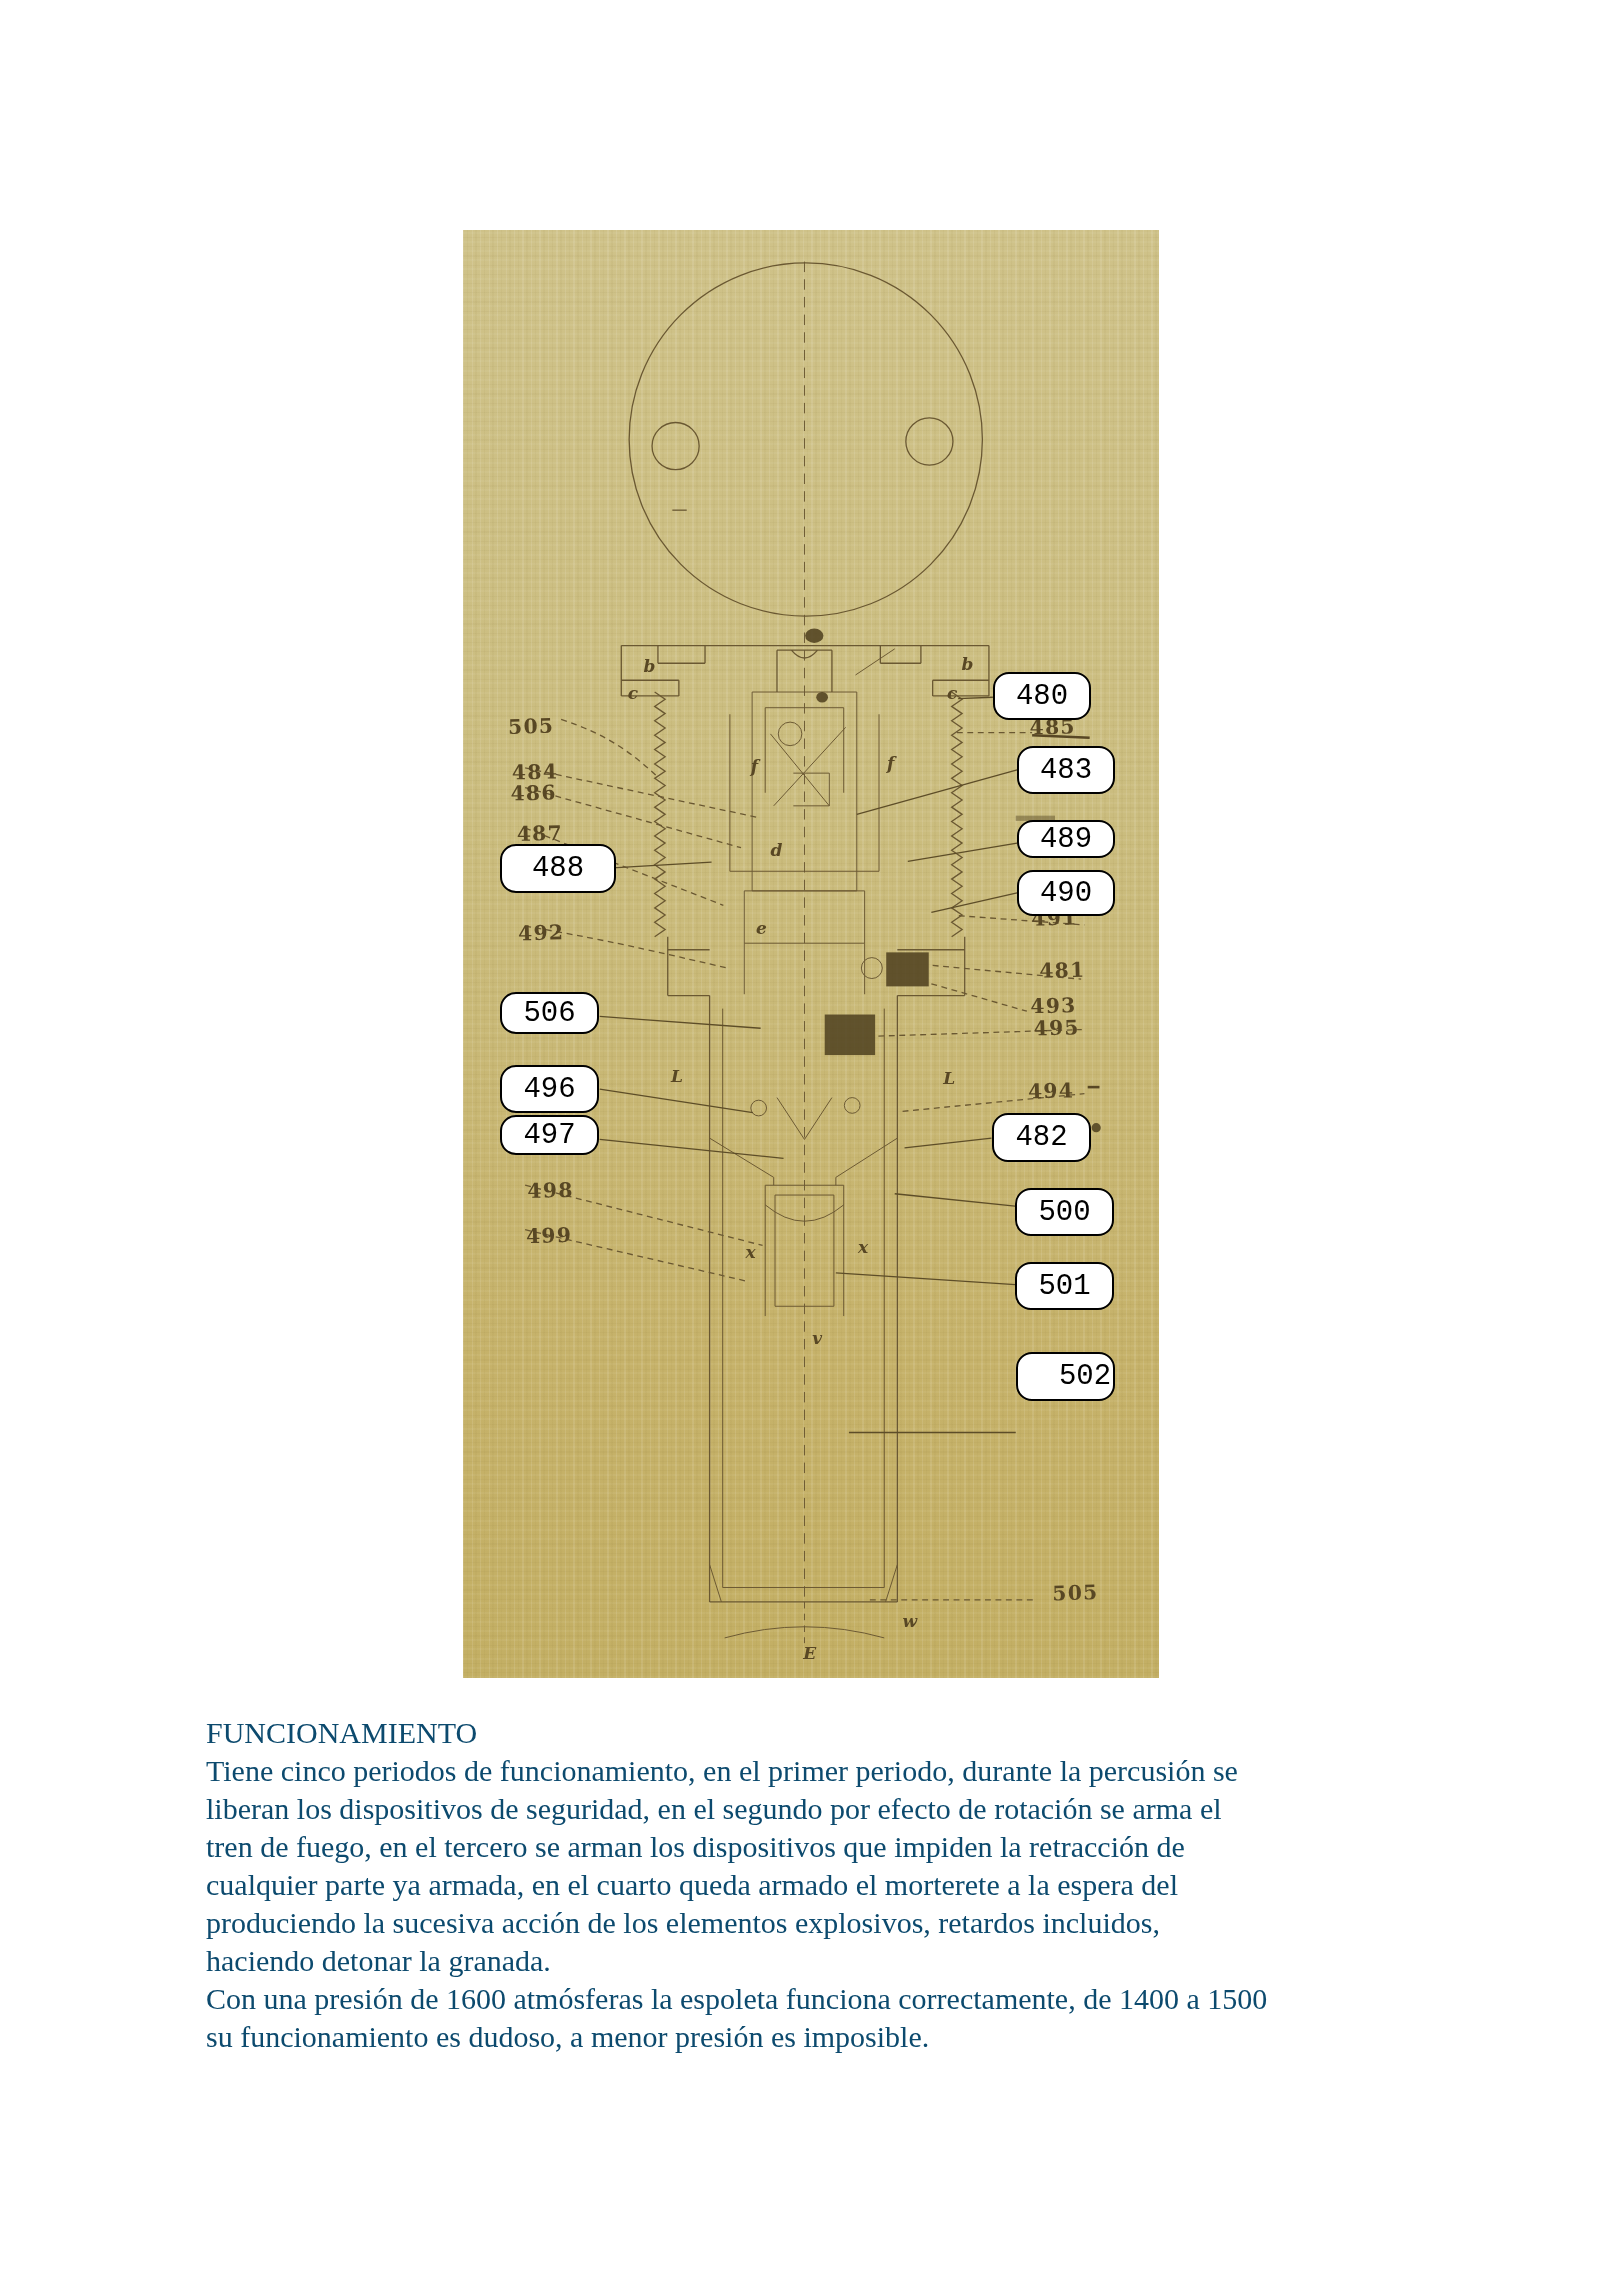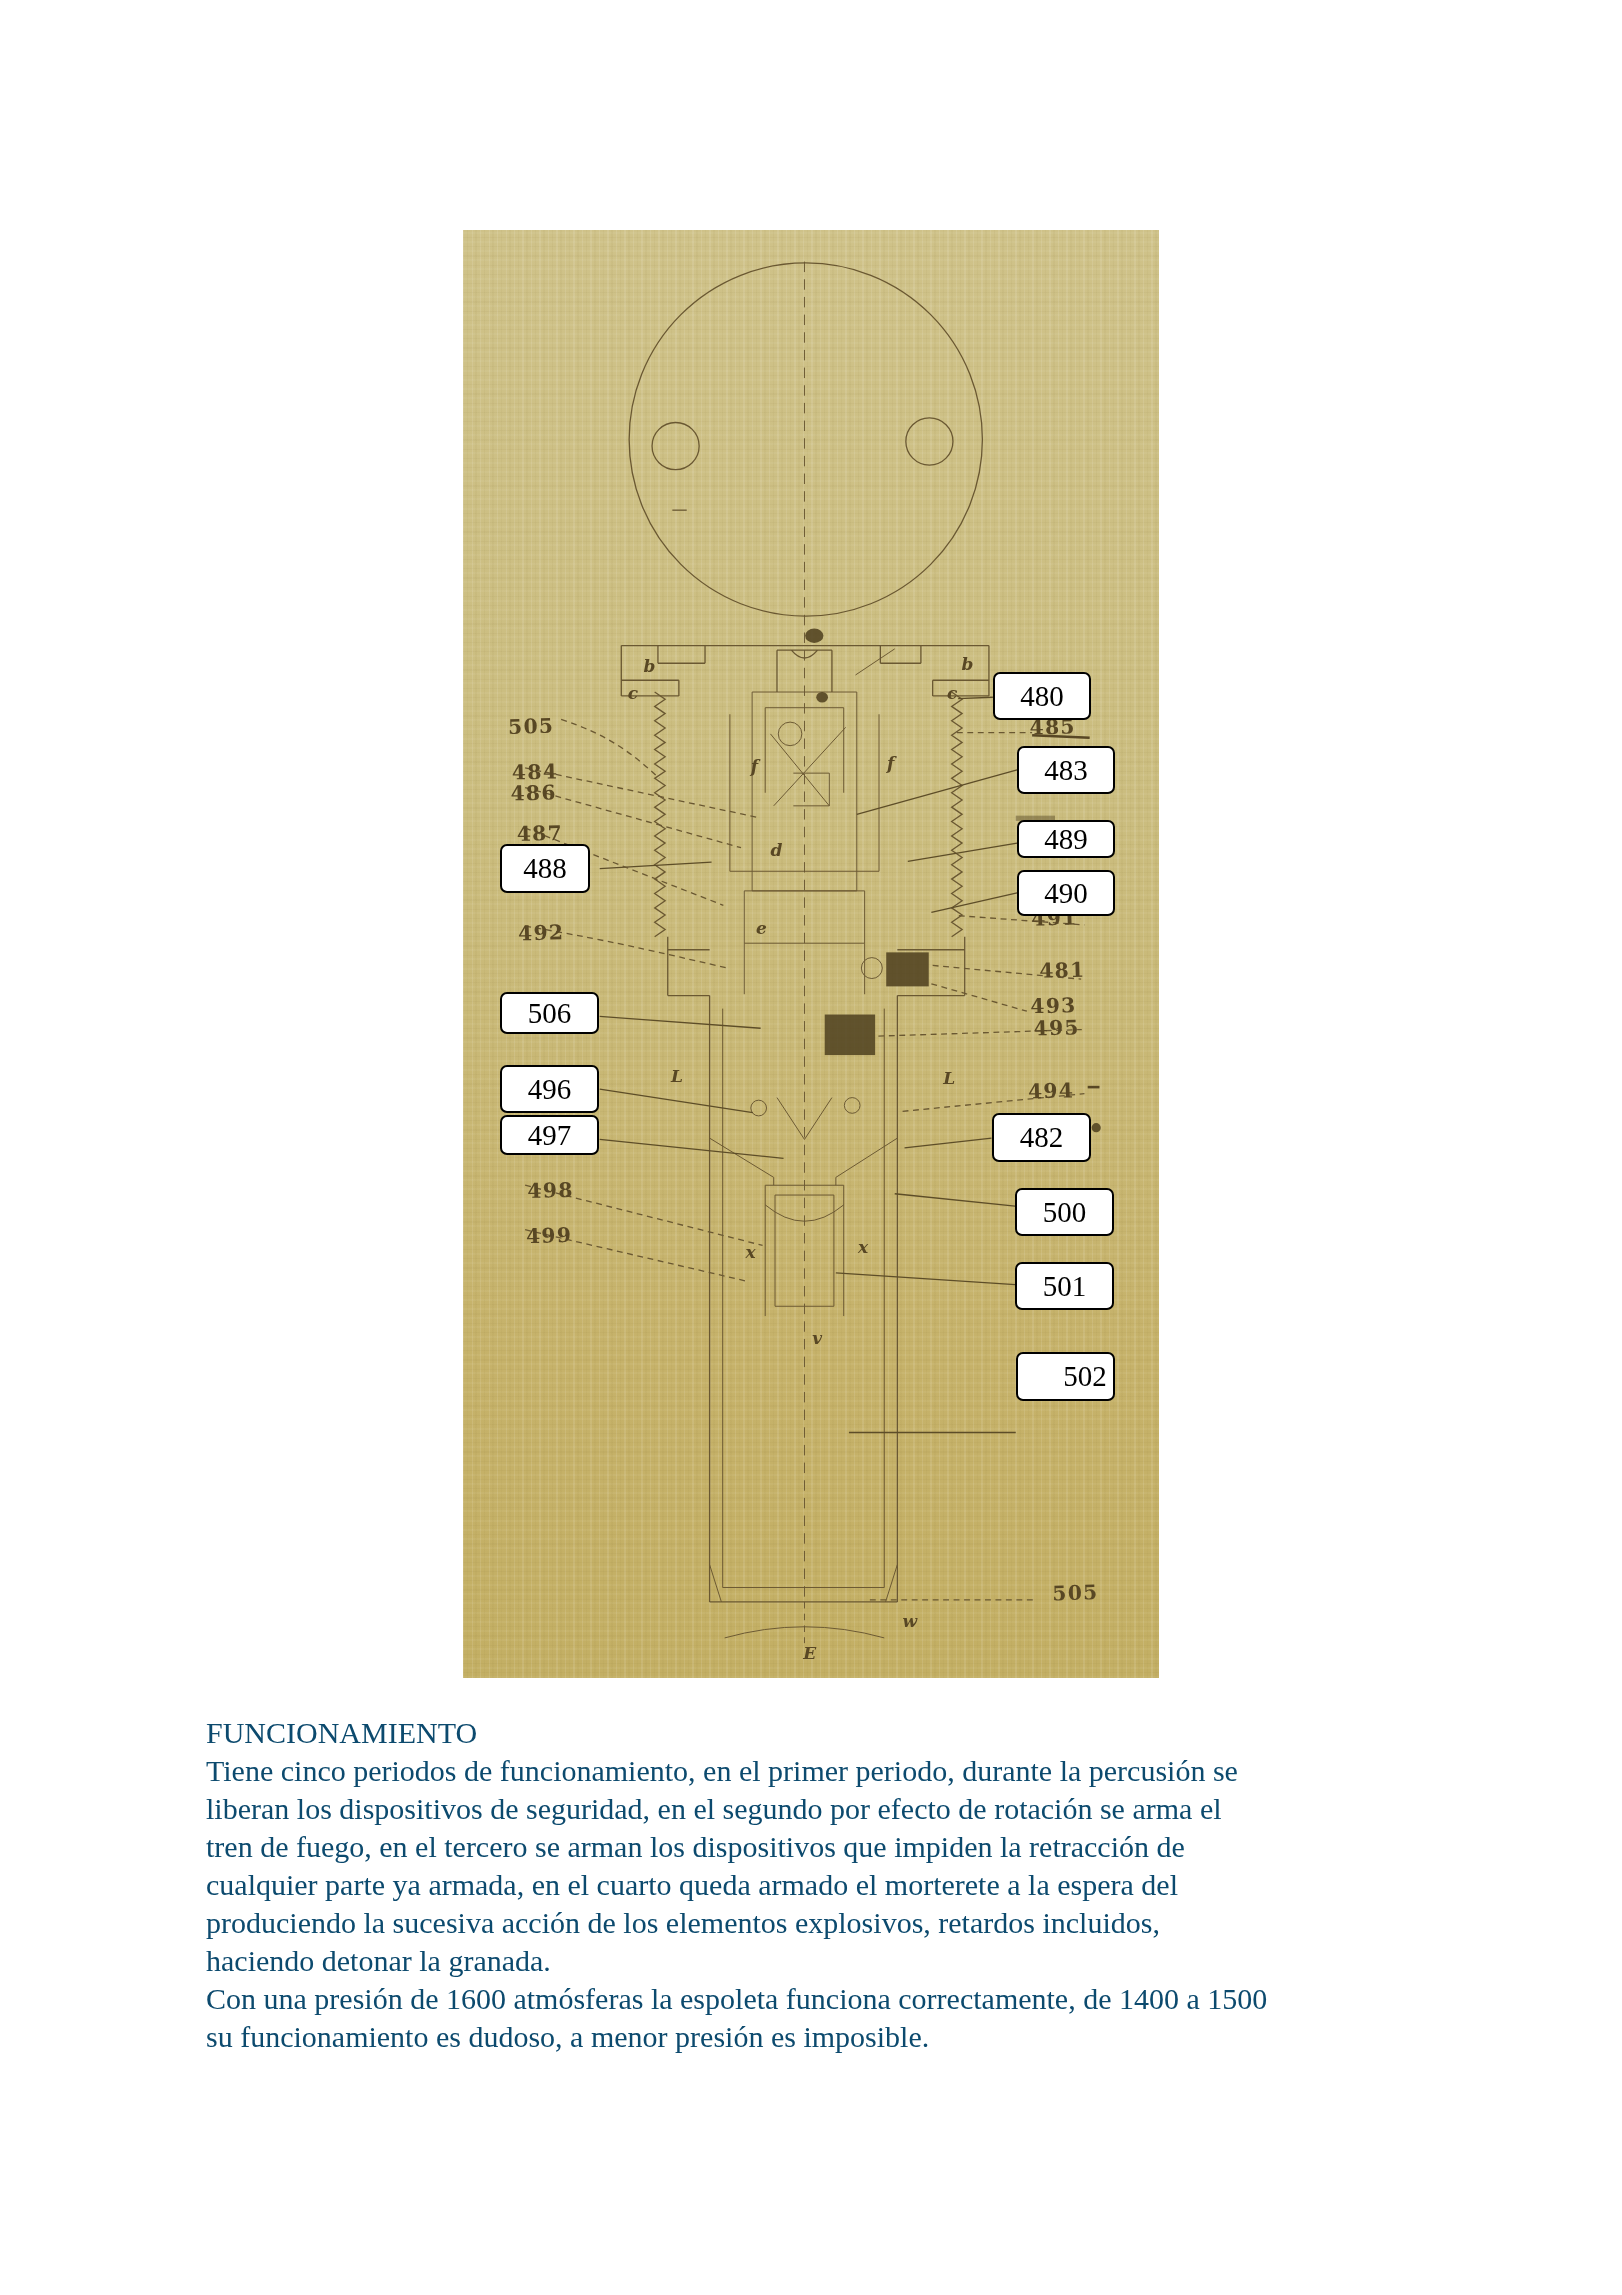--- a/index.html
+++ b/index.html
@@ -15,23 +15,23 @@
   }
   .scan .grain{
     position:absolute;inset:0;
     background-image:
       repeating-linear-gradient(90deg, rgba(255,255,255,0.10) 0 1.3px, rgba(0,0,0,0) 1.3px 3.9px, rgba(140,120,50,0.06) 3.9px 5.2px, rgba(0,0,0,0) 5.2px 8.5px),
       repeating-linear-gradient(0deg, rgba(255,255,240,0.05) 0 2px, rgba(0,0,0,0) 2px 4.6px, rgba(120,100,40,0.05) 4.6px 5.9px, rgba(0,0,0,0) 5.9px 9.2px);
   }
   .scan svg{position:absolute;left:0;top:0;}
   
   .callout{
-    position:absolute;background:#ffffff;border:2px solid #000000;border-radius:7px;
+    position:absolute;background:#ffffff;border:2px solid #000000;border-radius:16px;
     display:flex;align-items:center;justify-content:center;
-    font-family:Liberation Serif, serif;font-size:29px;color:#000000;
+    font-family:Liberation Mono, monospace;font-size:29px;color:#000000;
     box-sizing:border-box;
   }
   
   .textblock{
     position:absolute;left:206px;top:1714px;width:1296px;
     font-family:"Liberation Serif",serif;font-size:30px;color:#0c4a6e;
   }
   .textblock .tline{height:38px;line-height:38px;white-space:nowrap;}
 </style>
 </head>
@@ -150,21 +150,21 @@
       <text x="318" y="1302">L</text>
       <text x="734" y="1306">L</text>
       <text x="432" y="1572">x</text>
       <text x="604" y="1564">x</text>
       <text x="534" y="1702">v</text>
       <text x="672" y="2136">w</text>
       <text x="520" y="2184">E</text>
     </g>
   </svg>
 
-  <div class="callout" style="left:37px;top:614px;width:90px;height:49px;">488</div>
+  <div class="callout" style="left:37px;top:614px;width:116px;height:49px;">488</div>
   <div class="callout" style="left:37px;top:762px;width:99px;height:42px;">506</div>
   <div class="callout" style="left:37px;top:835px;width:99px;height:48px;">496</div>
   <div class="callout" style="left:37px;top:885px;width:99px;height:40px;">497</div>
 
   <div class="callout" style="left:530px;top:442px;width:98px;height:48px;">480</div>
   <div class="callout" style="left:554px;top:516px;width:98px;height:48px;">483</div>
   <div class="callout" style="left:554px;top:590px;width:98px;height:38px;">489</div>
   <div class="callout" style="left:554px;top:640px;width:98px;height:46px;">490</div>
   <div class="callout" style="left:529px;top:883px;width:99px;height:49px;text-align:center;">482</div>
   <div class="callout" style="left:552px;top:958px;width:99px;height:48px;">500</div>

